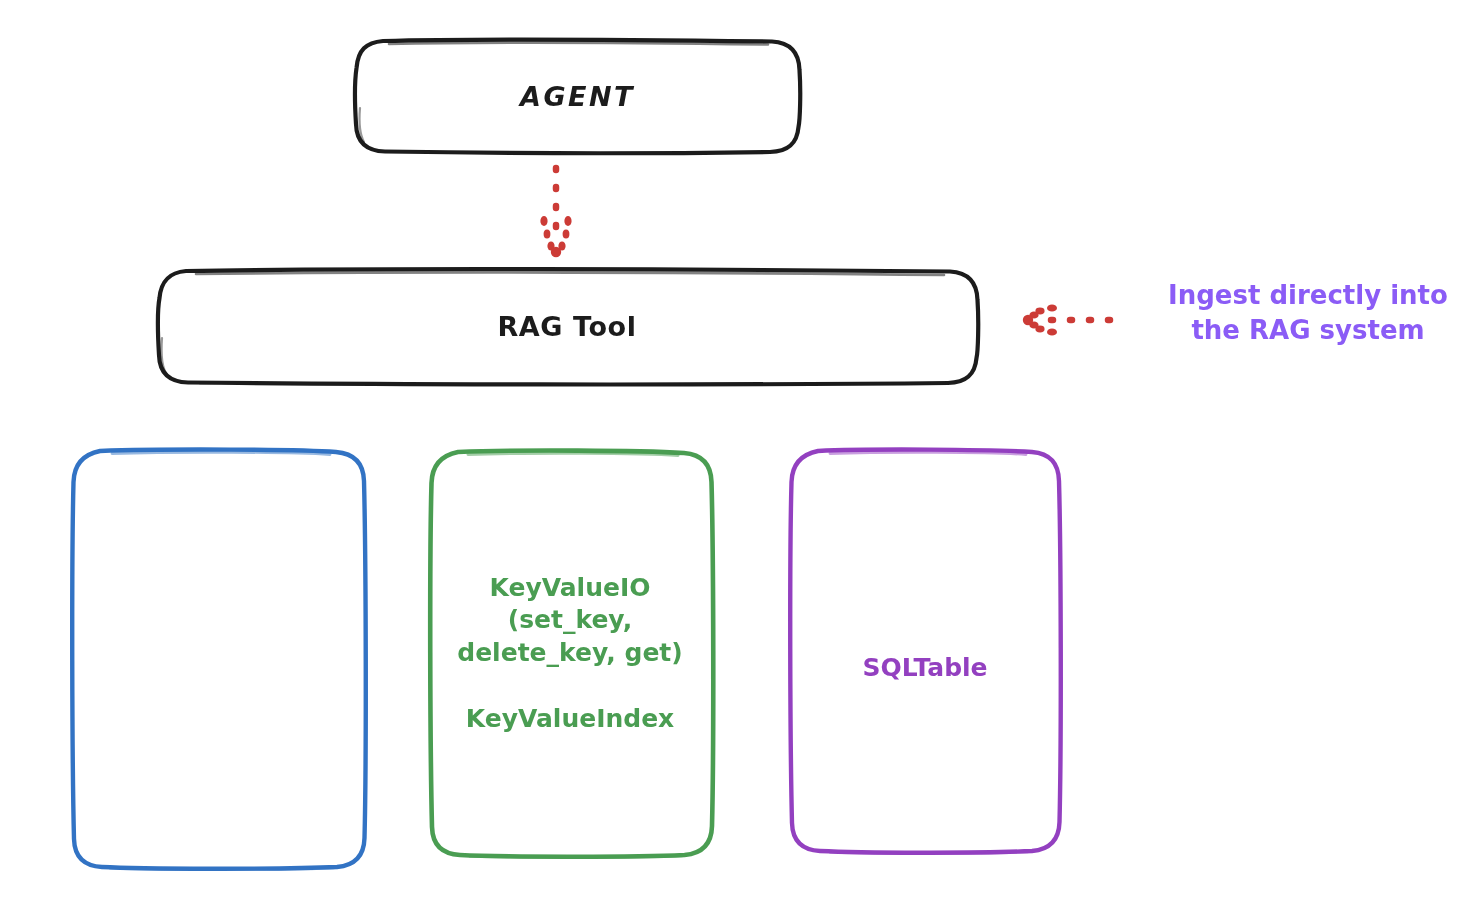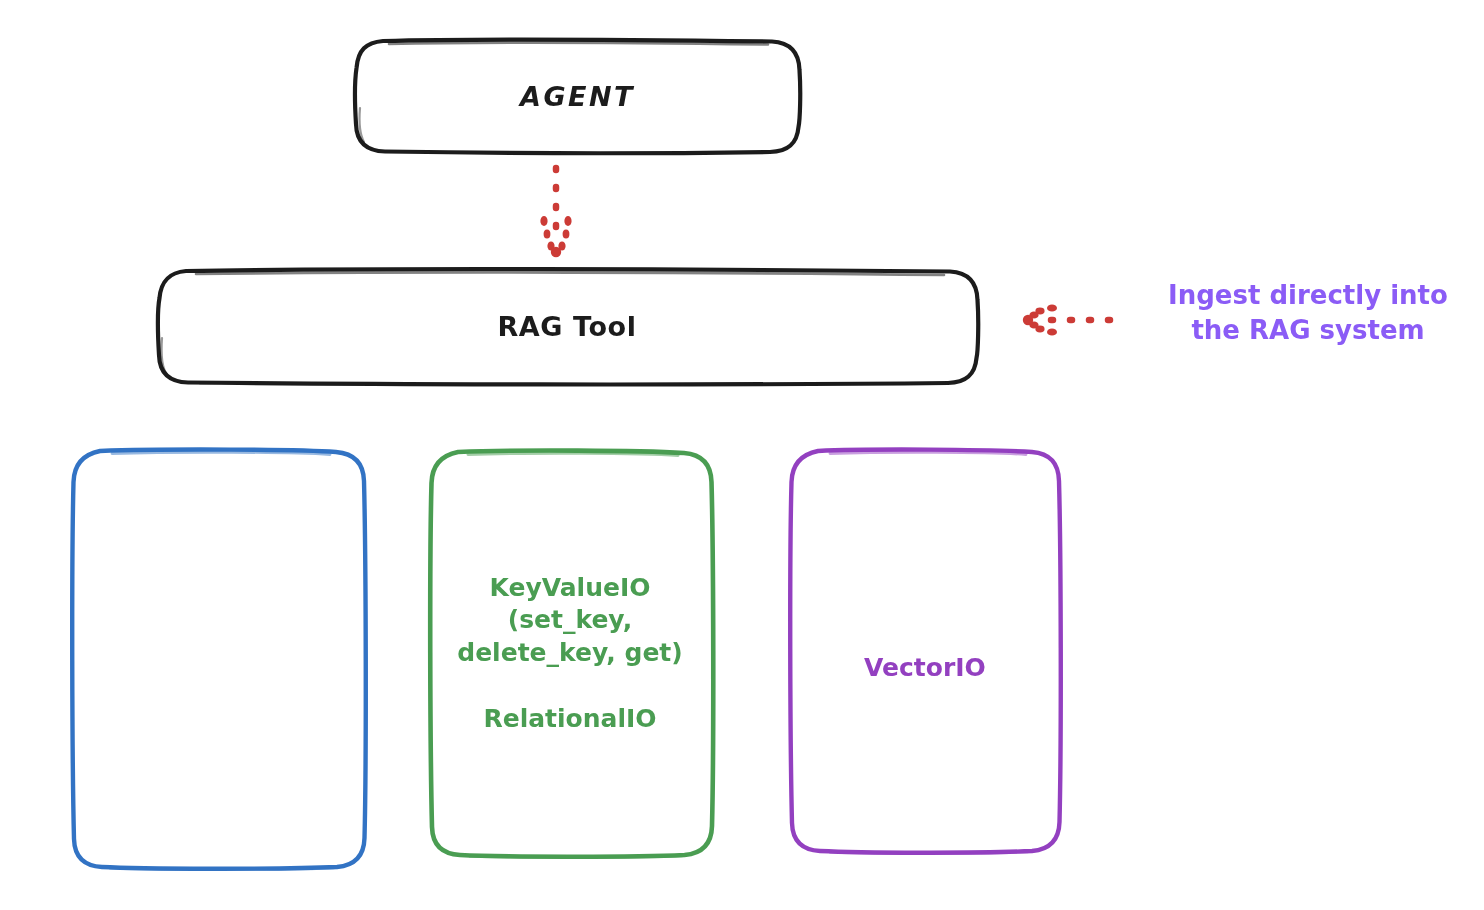--- a/index.html
+++ b/index.html
@@ -192,23 +192,23 @@
 
   <div class="node" id="ragtool-node">
     <div class="node-label">RAG Tool</div>
   </div>
 
 
   <div class="node provider" id="keyvalueio-node">
     <div class="node-label primary">KeyValueIO
 (set_key,
 delete_key, get)</div>
-    <div class="node-label secondary">RelationalIO</div>
+    <div class="node-label secondary">KeyValueIndex</div>
   </div>
 
   <div class="node provider" id="relationalio-node">
-    <div class="node-label secondary">VectorIO</div>
+    <div class="node-label secondary">SQLTable</div>
   </div>
 
   <div id="ingest-annotation">Ingest directly into
 the RAG system</div>
 
 </div>
 
 </body></html>

